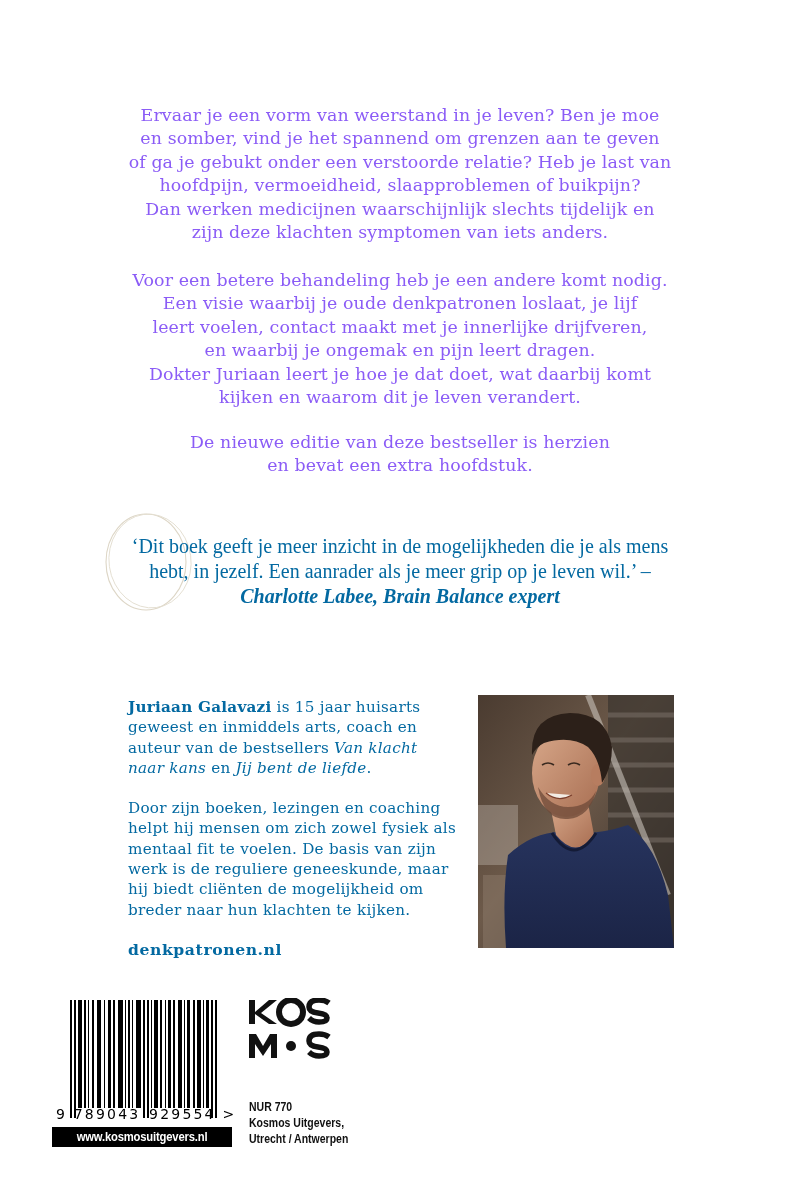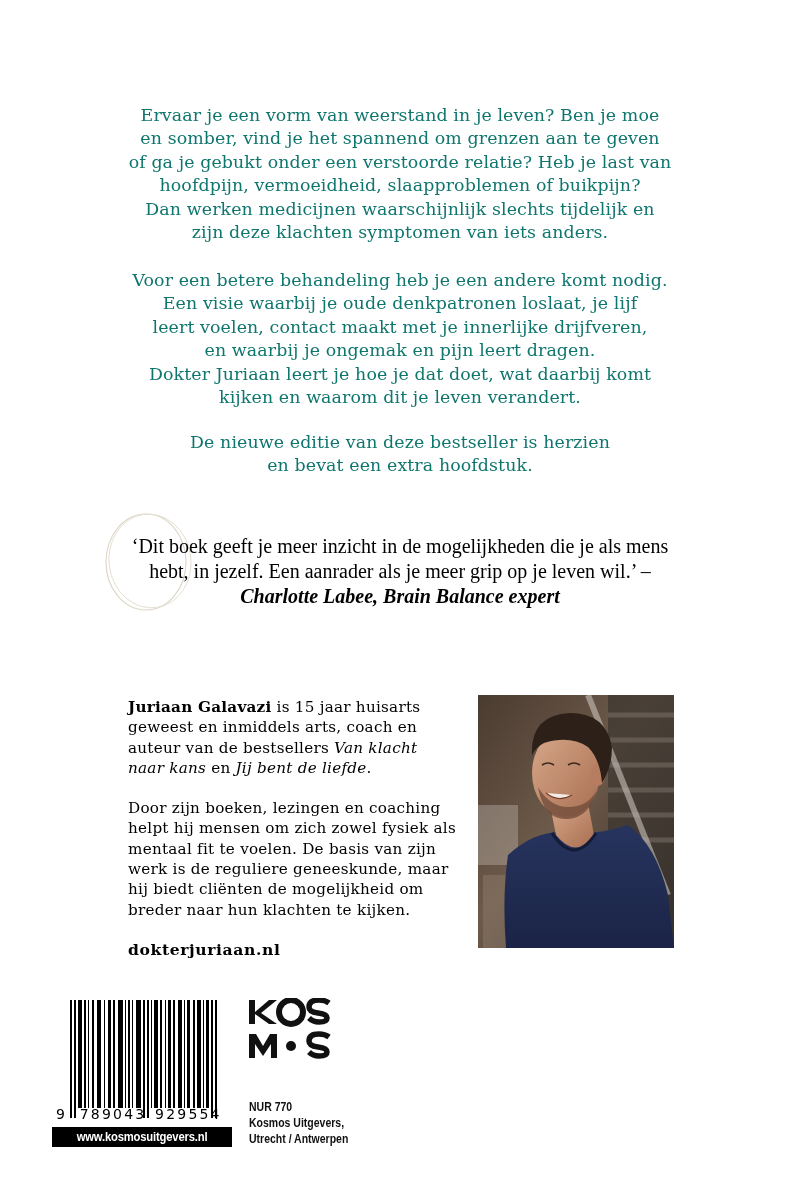--- a/index.html
+++ b/index.html
@@ -1,19 +1,19 @@
 <!DOCTYPE html>
 <html><head>
 <meta charset="utf-8">
 <style>
   html, body { margin: 0; padding: 0; background: #ffffff; }
   body { width: 790px; height: 1200px; position: relative; overflow: hidden; }
   .serif { font-family: "DejaVu Serif", "Liberation Serif", serif; }
-  .teal { color: #0f766e; }
-  .olive { color: #000000; }
+  .teal { color: #8b5cf6; }
+  .olive { color: #0369a1; }
 
   .blurb { position: absolute; left: 100px; width: 600px; text-align: center;
            font-size: 17.4px; line-height: 23.4px; letter-spacing: 0.1px; }
   .blurb p { margin: 0; }
   #blurb1 { top: 104px; }
   #blurb2 { top: 269px; }
   #blurb3 { top: 431px; }
 
   #quote-ring { position: absolute; left: 102px; top: 510px; width: 92px; height: 104px; }
   .quote { position: absolute; left: 100px; top: 534px; width: 600px; text-align: center;
@@ -76,21 +76,21 @@
 
 <div class="quote olive">
   <div>‘Dit boek geeft je meer inzicht in de mogelijkheden die je als mens</div>
   <div>hebt, in jezelf. Een aanrader als je meer grip op je leven wil.’ –</div>
   <div class="attr">Charlotte Labee, Brain Balance expert</div>
 </div>
 
 <div class="bio serif olive">
   <p><b>Juriaan Galavazi</b><span> is 15 jaar huisarts geweest en inmiddels arts, coach en auteur van de bestsellers </span><i>Van klacht naar kans</i><span> en </span><i>Jij bent de liefde</i><span>.</span></p>
   <p>Door zijn boeken, lezingen en coaching helpt hij mensen om zich zowel fysiek als mentaal fit te voelen. De basis van zijn werk is de reguliere geneeskunde, maar hij biedt cliënten de mogelijkheid om breder naar hun klachten te kijken.</p>
-  <p class="site">dokterjuriaan.nl</p>
+  <p class="site">denkpatronen.nl</p>
 </div>
 
 <div id="author-photo">
   <svg width="196" height="253" viewBox="0 0 196 253">
     <defs>
       <linearGradient id="bg" x1="0" y1="0" x2="1" y2="1">
         <stop offset="0" stop-color="#4a3b30"></stop>
         <stop offset="0.45" stop-color="#6d5a4a"></stop>
         <stop offset="1" stop-color="#2f2824"></stop>
       </linearGradient>
@@ -170,21 +170,21 @@
     <rect x="141" y="2" width="2" height="108"></rect>
     <rect x="145" y="2" width="4" height="108"></rect>
     <rect x="151" y="2" width="1" height="108"></rect>
     <rect x="154" y="2" width="3" height="108"></rect>
     <rect x="159" y="2" width="2" height="118"></rect>
     <rect x="163" y="2" width="2" height="118"></rect>
   </g>
 </svg>
 <div class="barcode-digits">
   <span>9</span>
-  <span style="margin-left:6px">789043</span>
+  <span style="">789043</span>
   <span style="margin-left:2px">929554</span>
   <span>&gt;</span>
 </div>
 <div class="barcode-url">www.kosmosuitgevers.nl</div>
 
 <svg id="kosmos-logo" viewBox="0 0 86 62">
   <g fill="#111">
 
     <rect x="2" y="2" width="6" height="24"></rect>
     <polygon points="8,14 22,2 30,2 14,15 30,26 22,26 8,16"></polygon>

